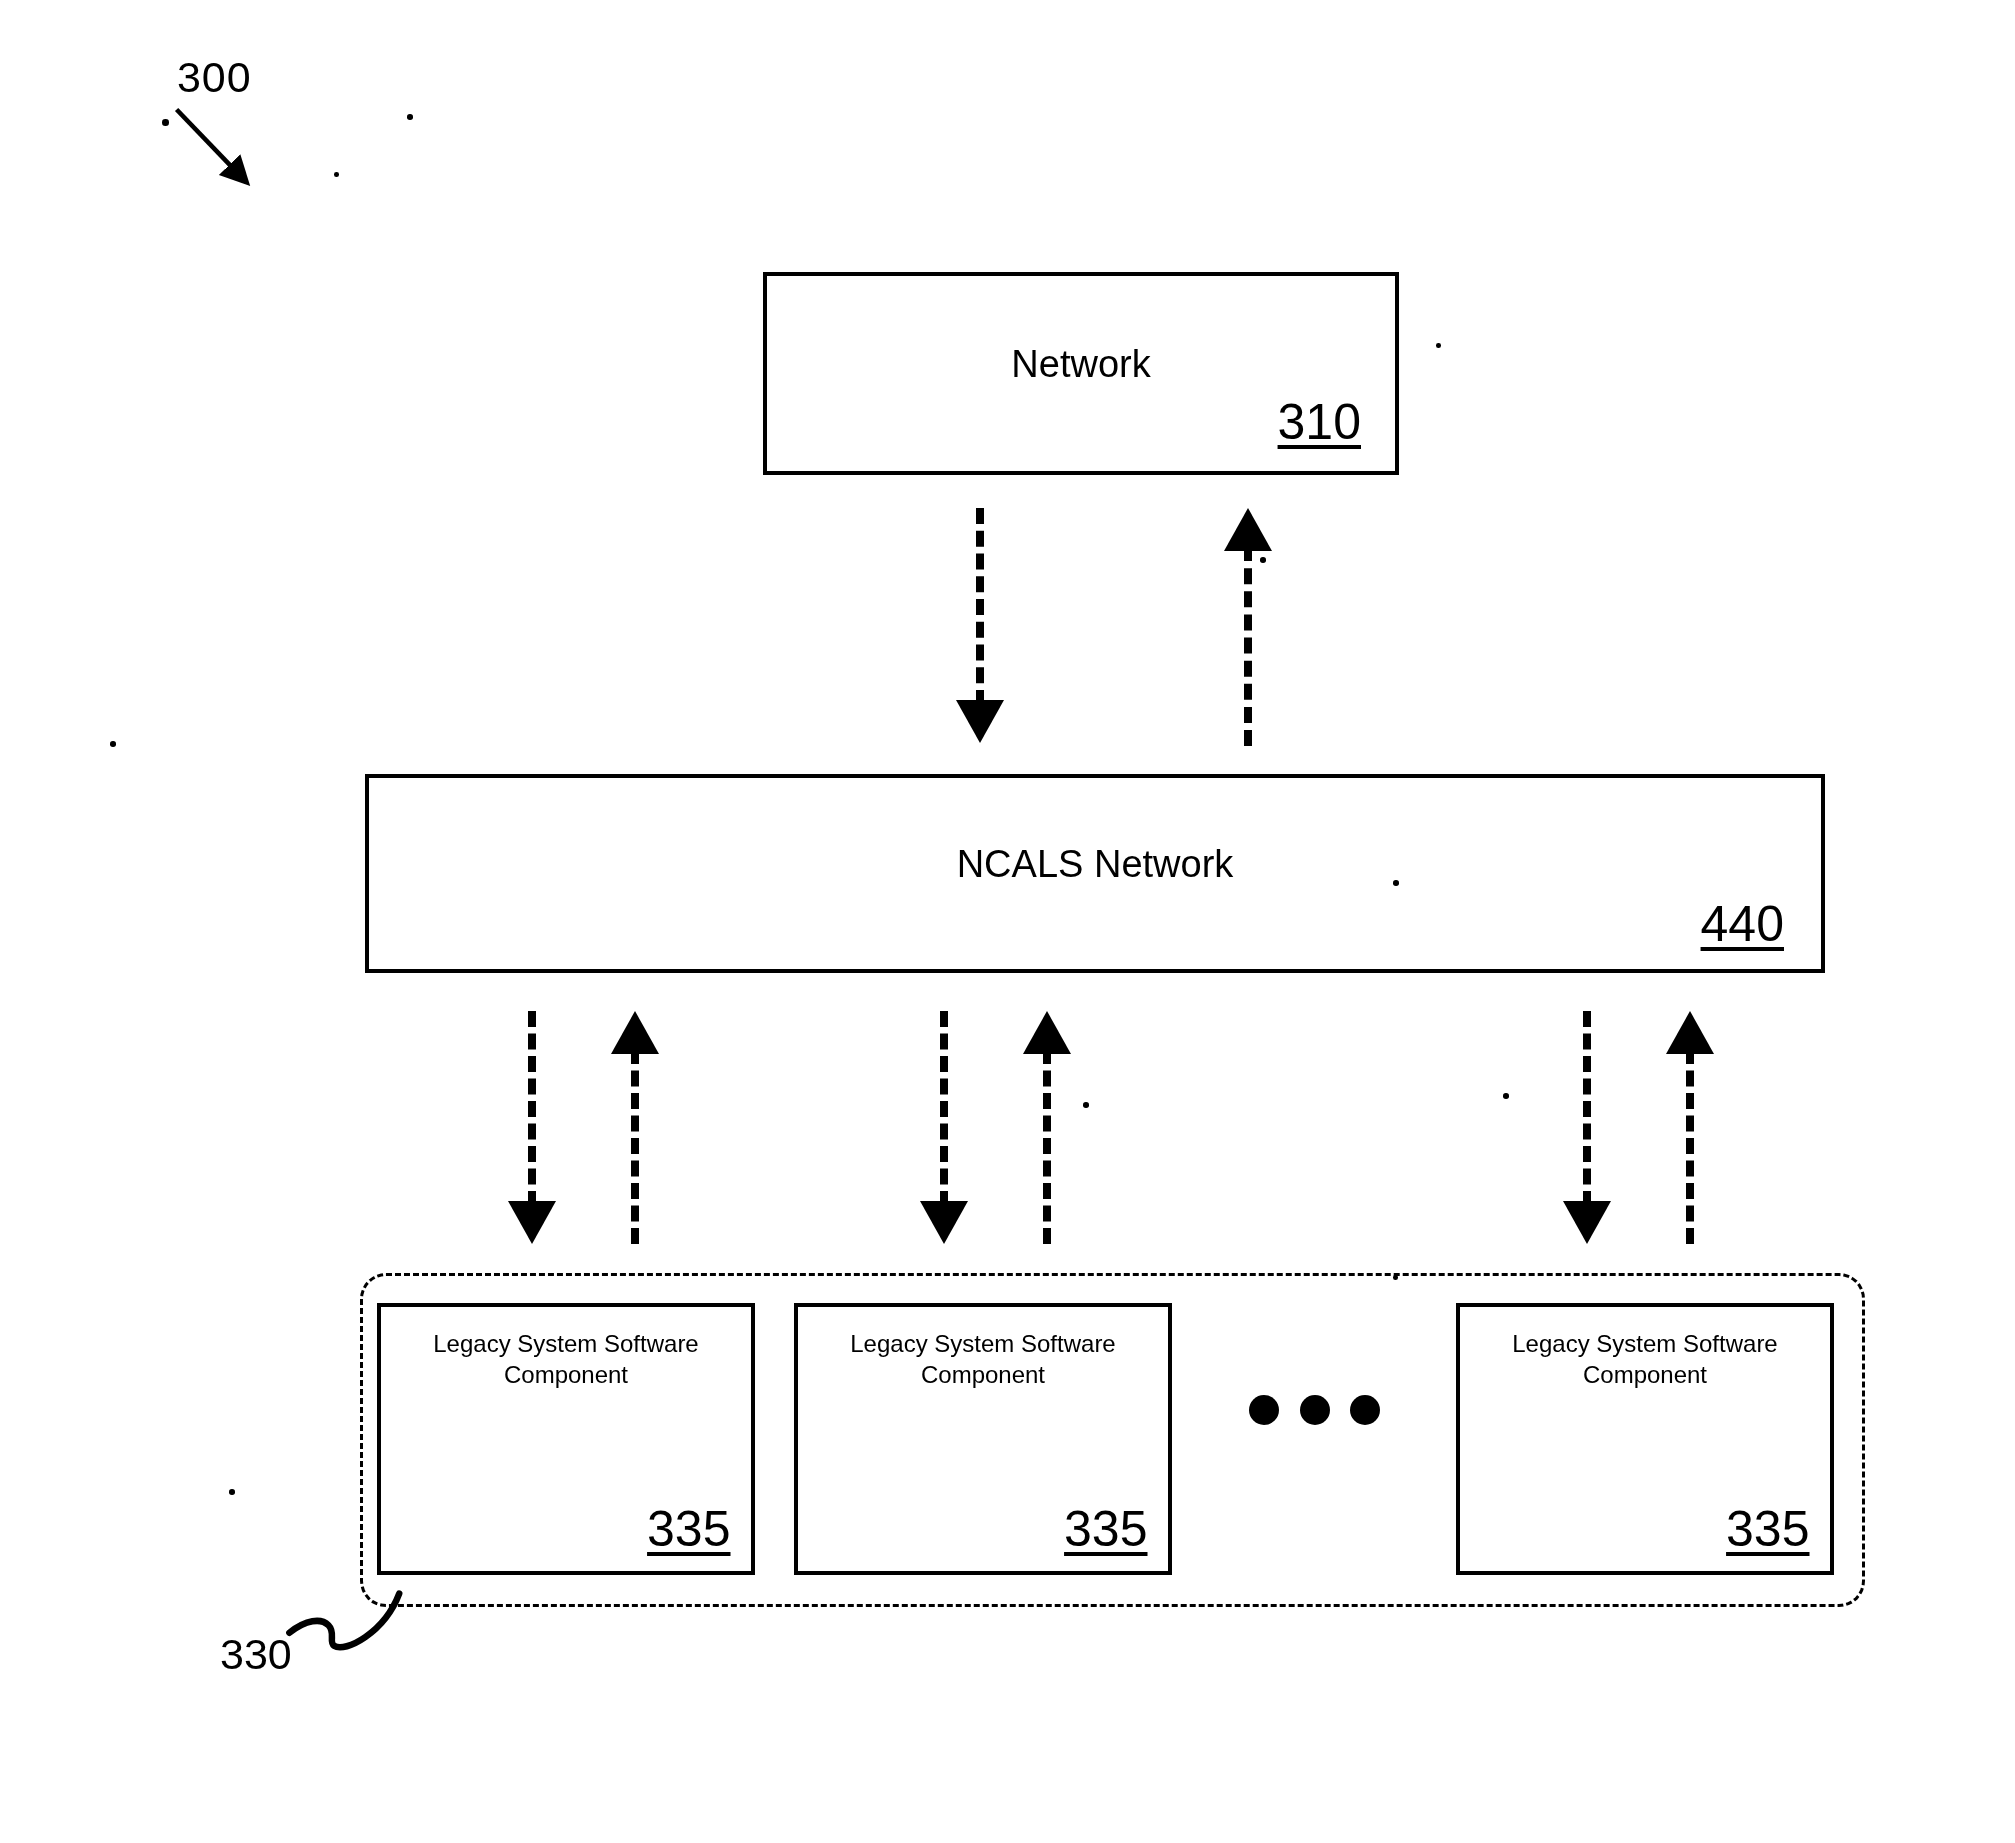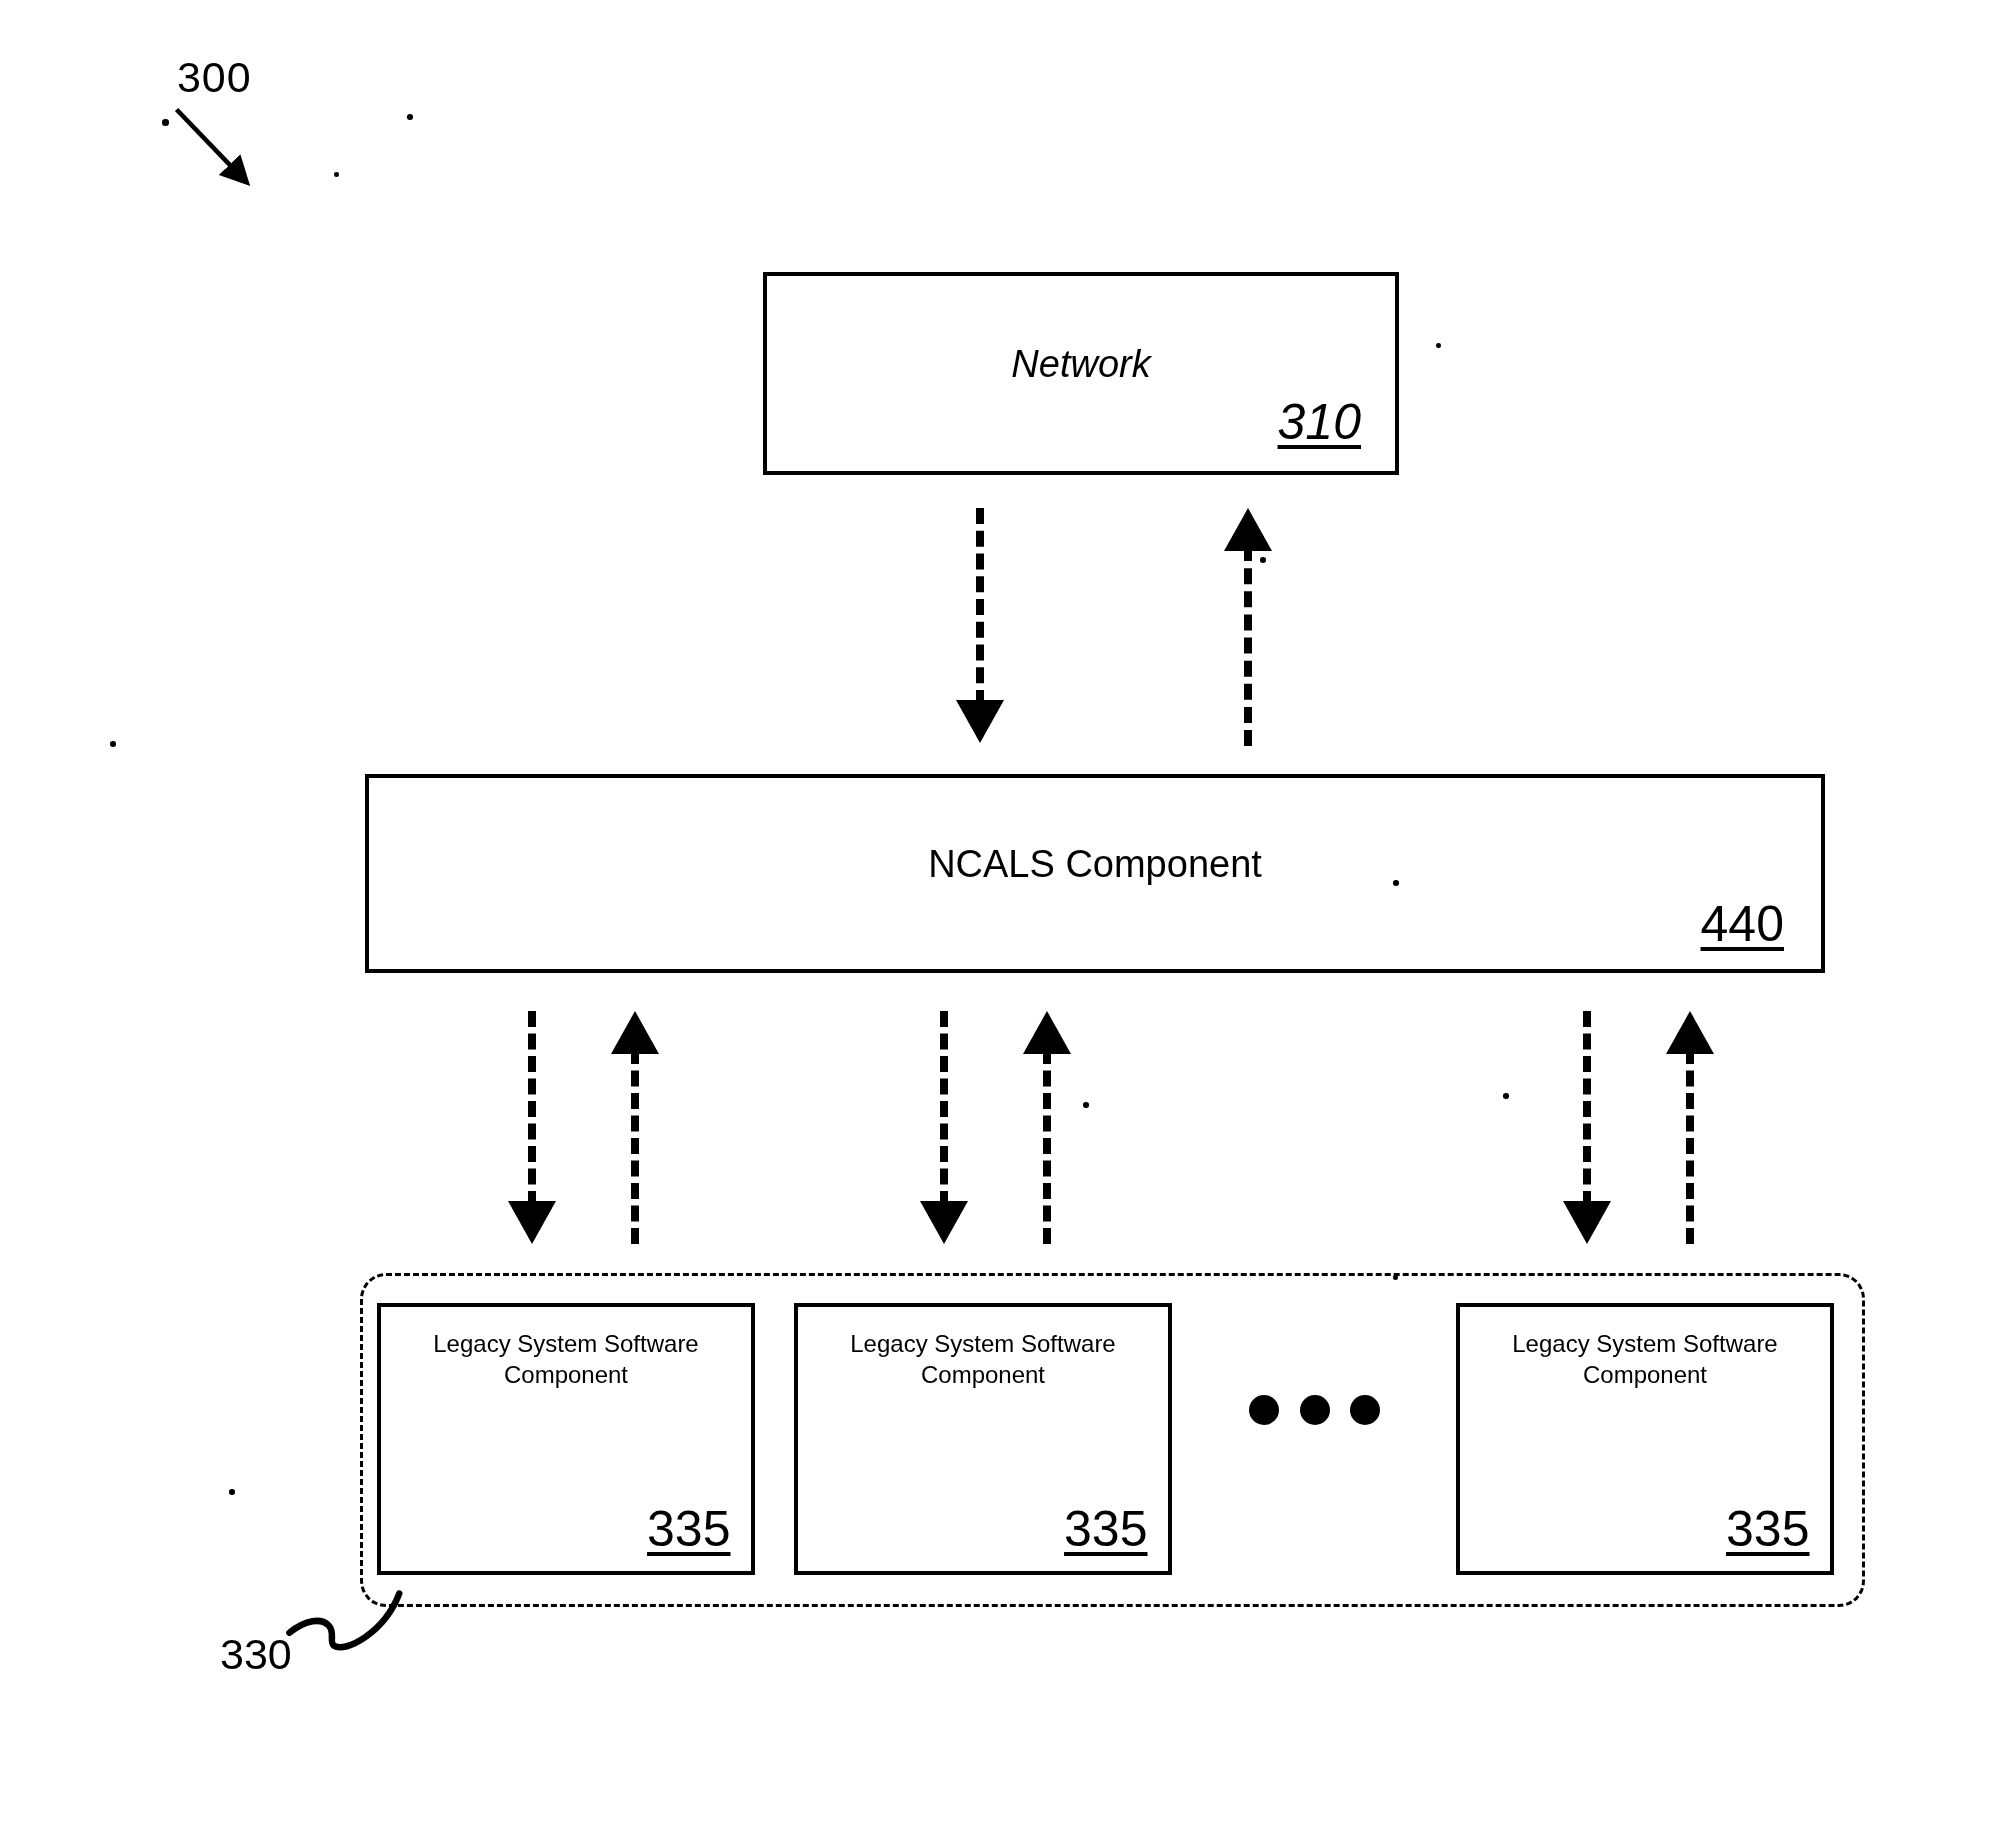--- a/index.html
+++ b/index.html
@@ -48,21 +48,21 @@
   .ref-num {
     position: absolute;
     font-size: 50px;
     line-height: 1;
     text-decoration: underline;
     text-underline-offset: 5.6px;
     text-decoration-thickness: 3.7px;
     color: #000;
   }
 
-  #network-box { left: 763px; top: 272px; width: 636px; height: 203px; font-style: italic; }
+  #network-box { left: 763px; top: 272px; width: 636px; height: 203px; }
   #network-box .box-title { top: 65px; }
   #network-box .ref-num { right: 34px; bottom: 24px; }
 
   #ncals-box { left: 365px; top: 774px; width: 1460px; height: 199px; }
   #ncals-box .box-title { top: 63px; }
   #ncals-box .ref-num { right: 37px; bottom: 20.5px; }
 
   
   #legacy-group {
     left: 360px;
@@ -195,21 +195,21 @@
   <div class="abs arrow down" id="arrow-net-down">
     <div class="shaft"></div>
     <div class="head"></div>
   </div>
   <div class="abs arrow up" id="arrow-net-up">
     <div class="head"></div>
     <div class="shaft"></div>
   </div>
 
   <div class="abs solid-box" id="ncals-box">
-    <div class="box-title">NCALS Component</div>
+    <div class="box-title">NCALS Network</div>
     <div class="ref-num">440</div>
   </div>
 
   <div class="abs arrow down" id="arrow-lg1-down">
     <div class="shaft"></div>
     <div class="head"></div>
   </div>
   <div class="abs arrow up" id="arrow-lg1-up">
     <div class="head"></div>
     <div class="shaft"></div>

